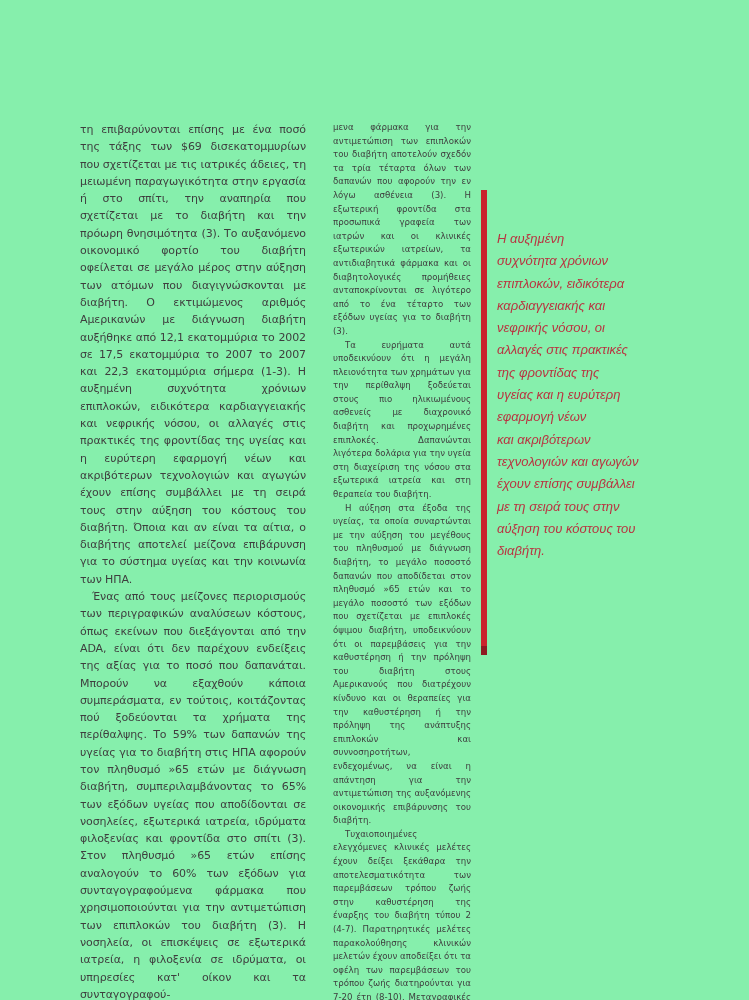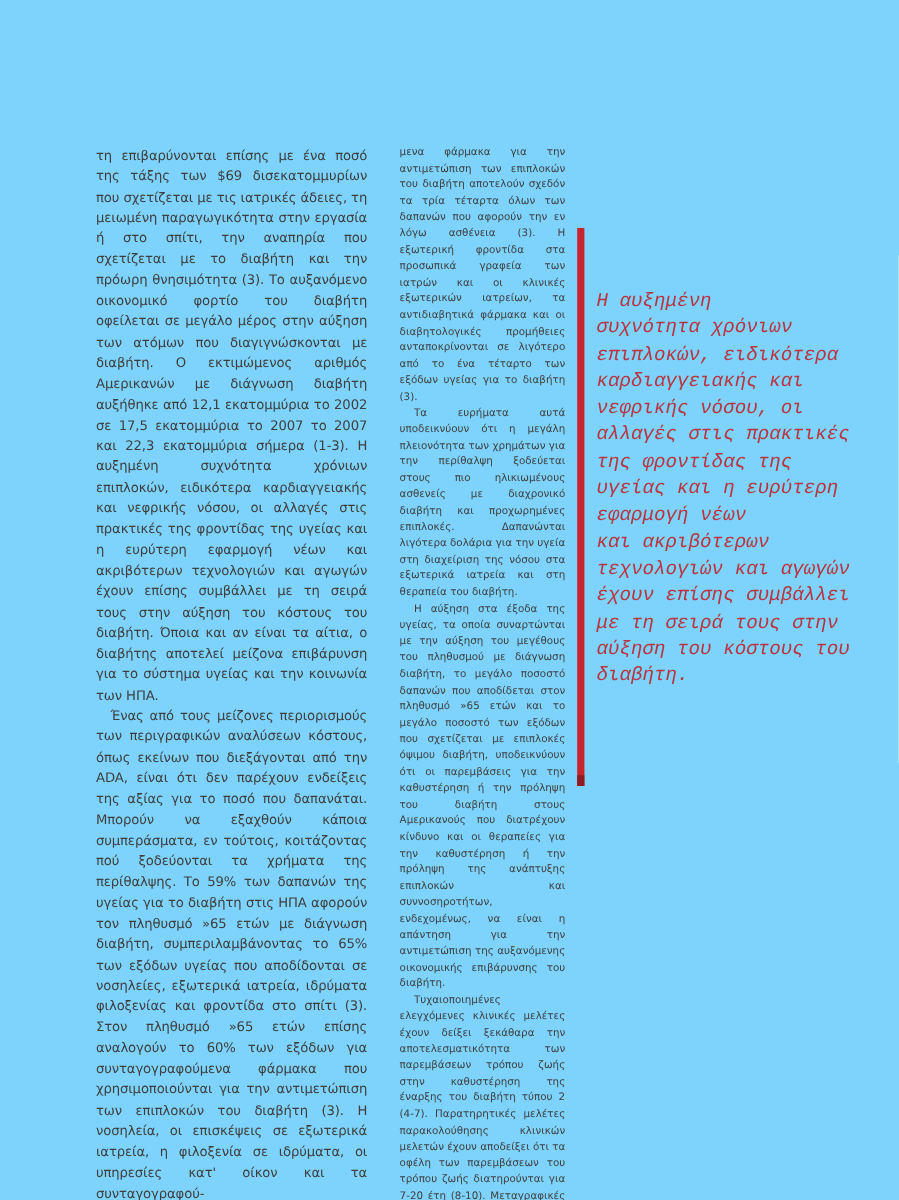--- a/index.html
+++ b/index.html
@@ -44,33 +44,33 @@
   .pull-quote-bar .bar-tip {
     position: absolute;
     bottom: 0;
     left: 0;
     width: 100%;
     height: 9px;
   }
   .pull-quote {
     position: absolute;
     left: 497px;
-    top: 240px;
+    top: 228px;
     width: 220px;
-    font-family: Liberation Mono, monospace;
+    font-family: Liberation Sans, sans-serif;
     font-style: italic;
-    font-size: 16px;
+    font-size: 13px;
     line-height: 22.3px;
     white-space: pre-line;
   }
 </style>
 </head>
 <body>
 
-<div class="page" style="background: #7dd3fc;">
+<div class="page" style="background: #86efac;">
 
   <div class="col col-left" style="color: rgb(62, 62, 62);">
     <p class="no-indent">τη επιβαρύνονται επίσης με ένα ποσό της τάξης των $69 δισεκατομμυρίων που σχετίζεται με τις ιατρικές άδειες, τη μειωμένη παραγωγικότητα στην εργασία ή στο σπίτι, την αναπηρία που σχετίζεται με το διαβήτη και την πρόωρη θνησιμότητα (3). Το αυξανόμενο οικονομικό φορτίο του διαβήτη οφείλεται σε μεγάλο μέρος στην αύξηση των ατόμων που διαγιγνώσκονται με διαβήτη. Ο εκτιμώμενος αριθμός Αμερικανών με διάγνωση διαβήτη αυξήθηκε από 12,1 εκατομμύρια το 2002 σε 17,5 εκατομμύρια το 2007 το 2007 και 22,3 εκατομμύρια σήμερα (1-3). Η αυξημένη συχνότητα χρόνιων επιπλοκών, ειδικότερα καρδιαγγειακής και νεφρικής νόσου, οι αλλαγές στις πρακτικές της φροντίδας της υγείας και η ευρύτερη εφαρμογή νέων και ακριβότερων τεχνολογιών και αγωγών έχουν επίσης συμβάλλει με τη σειρά τους στην αύξηση του κόστους του διαβήτη. Όποια και αν είναι τα αίτια, ο διαβήτης αποτελεί μείζονα επιβάρυνση για το σύστημα υγείας και την κοινωνία των ΗΠΑ.</p>
     <p>Ένας από τους μείζονες περιορισμούς των περιγραφικών αναλύσεων κόστους, όπως εκείνων που διεξάγονται από την ADA, είναι ότι δεν παρέχουν ενδείξεις της αξίας για το ποσό που δαπανάται. Μπορούν να εξαχθούν κάποια συμπεράσματα, εν τούτοις, κοιτάζοντας πού ξοδεύονται τα χρήματα της περίθαλψης. Το 59% των δαπανών της υγείας για το διαβήτη στις ΗΠΑ αφορούν τον πληθυσμό »65 ετών με διάγνωση διαβήτη, συμπεριλαμβάνοντας το 65% των εξόδων υγείας που αποδίδονται σε νοσηλείες, εξωτερικά ιατρεία, ιδρύματα φιλοξενίας και φροντίδα στο σπίτι (3). Στον πληθυσμό »65 ετών επίσης αναλογούν το 60% των εξόδων για συνταγογραφούμενα φάρμακα που χρησιμοποιούνται για την αντιμετώπιση των επιπλοκών του διαβήτη (3). Η νοσηλεία, οι επισκέψεις σε εξωτερικά ιατρεία, η φιλοξενία σε ιδρύματα, οι υπηρεσίες κατ' οίκον και τα συνταγογραφού-</p>
   </div>
 
   <div class="col col-middle" style="color: rgb(62, 62, 62);">
     <p class="no-indent">μενα φάρμακα για την αντιμετώπιση των επιπλοκών του διαβήτη αποτελούν σχεδόν τα τρία τέταρτα όλων των δαπανών που αφορούν την εν λόγω ασθένεια (3). Η εξωτερική φροντίδα στα προσωπικά γραφεία των ιατρών και οι κλινικές εξωτερικών ιατρείων, τα αντιδιαβητικά φάρμακα και οι διαβητολογικές προμήθειες ανταποκρίνονται σε λιγότερο από το ένα τέταρτο των εξόδων υγείας για το διαβήτη (3).</p>
     <p>Τα ευρήματα αυτά υποδεικνύουν ότι η μεγάλη πλειονότητα των χρημάτων για την περίθαλψη ξοδεύεται στους πιο ηλικιωμένους ασθενείς με διαχρονικό διαβήτη και προχωρημένες επιπλοκές. Δαπανώνται λιγότερα δολάρια για την υγεία στη διαχείριση της νόσου στα εξωτερικά ιατρεία και στη θεραπεία του διαβήτη.</p>
     <p>Η αύξηση στα έξοδα της υγείας, τα οποία συναρτώνται με την αύξηση του μεγέθους του πληθυσμού με διάγνωση διαβήτη, το μεγάλο ποσοστό δαπανών που αποδίδεται στον πληθυσμό »65 ετών και το μεγάλο ποσοστό των εξόδων που σχετίζεται με επιπλοκές όψιμου διαβήτη, υποδεικνύουν ότι οι παρεμβάσεις για την καθυστέρηση ή την πρόληψη του διαβήτη στους Αμερικανούς που διατρέχουν κίνδυνο και οι θεραπείες για την καθυστέρηση ή την πρόληψη της ανάπτυξης επιπλοκών και συννοσηροτήτων, ενδεχομένως, να είναι η απάντηση για την αντιμετώπιση της αυξανόμενης οικονομικής επιβάρυνσης του διαβήτη.</p>

